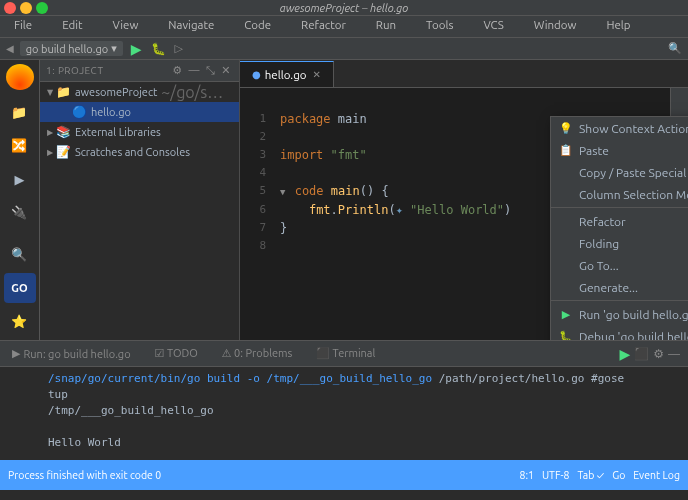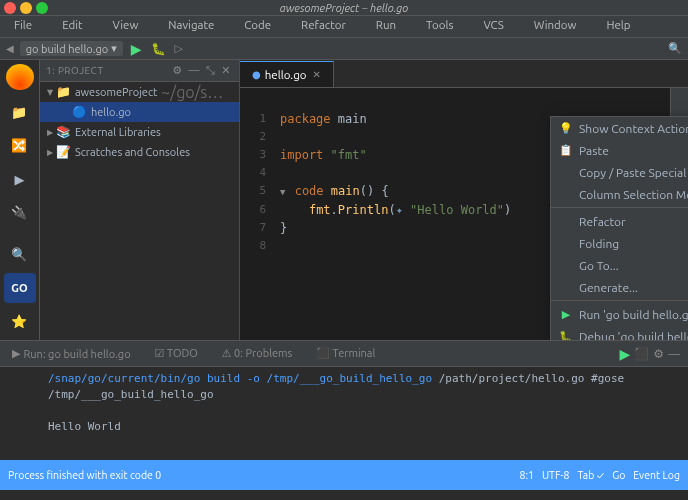--- a/index.html
+++ b/index.html
@@ -551,20 +551,21 @@
       <span style="color:#666;cursor:pointer;">⬛</span>
       <span style="color:#888;cursor:pointer;">⚙</span>
       <span style="color:#888;cursor:pointer;">—</span>
     </div>
   </div>
   <div class="terminal-area">
     <div class="terminal-line">
       <span class="terminal-path">/snap/go/current/bin/go build -o /tmp/___go_build_hello_go</span>
       <span> /path/project/hello.go #gose</span>
     </div>
+    <div class="terminal-line">tup</div>
     <div class="terminal-line">/tmp/___go_build_hello_go</div>
     <div class="terminal-line">&nbsp;</div>
     <div class="terminal-line">Hello World</div>
     <div class="terminal-line">&nbsp;</div>
 
   </div>
 </div>
 
 <div class="status-bar">
   <div class="status-left">

